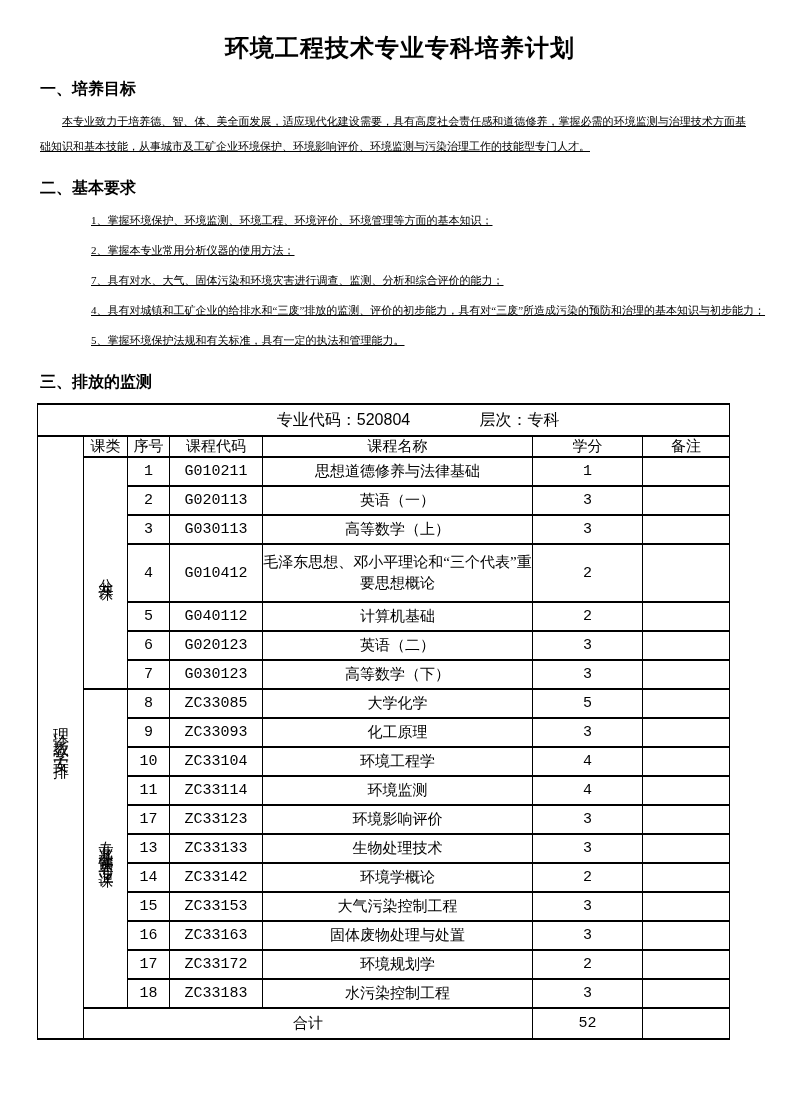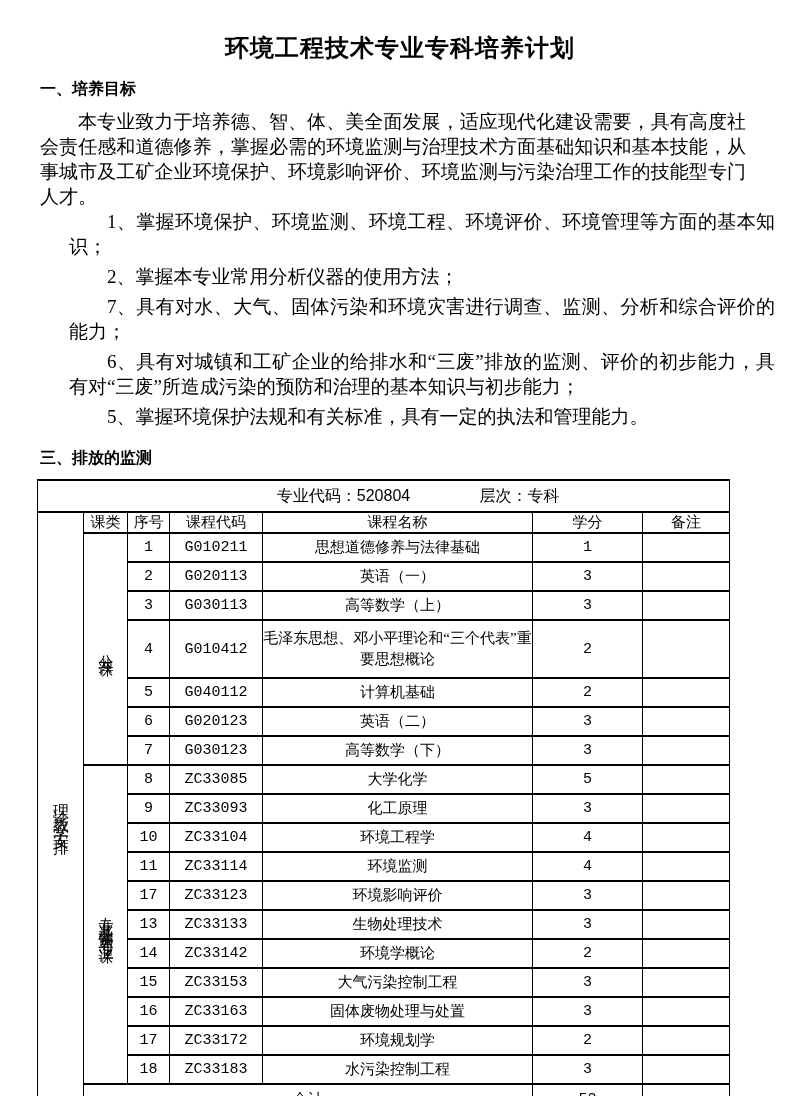--- a/index.html
+++ b/index.html
@@ -25,26 +25,27 @@
     margin: 32px 40px 0 0;
   }
   .sec-heading {
     font-family: Liberation Mono, monospace;
     font-weight: 700;
     font-size: 16px;
     margin: 19px 0 9px 0;
   }
   .sec-heading.first { margin-top: 15px; }
   .para {
-    font-size: 19px;
+    font-size: 11px;
     line-height: 25px;
     margin: 0;
     width: 706px;
     text-indent: 2em;
     text-align: justify;
+    text-decoration: underline;
   }
   .req-item { margin-bottom: 5px; margin-left: 29px; }
 
   
   .ctable {
     border-collapse: collapse;
     table-layout: fixed;
     width: 692px;
     margin: 10px 0 0 -3px;
     font-size: 15px;
@@ -95,24 +96,25 @@
 <body>
 
 <div class="page">
   <div class="inner">
 
     <h1 class="doc-title">环境工程技术专业专科培养计划</h1>
 
     <h2 class="sec-heading first">一、培养目标</h2>
     <p class="para">本专业致力于培养德、智、体、美全面发展，适应现代化建设需要，具有高度社会责任感和道德修养，掌握必需的环境监测与治理技术方面基础知识和基本技能，从事城市及工矿企业环境保护、环境影响评价、环境监测与污染治理工作的技能型专门人才。</p>
 
+    <h2 class="sec-heading">二、基本要求</h2>
     <p class="para req-item">1、掌握环境保护、环境监测、环境工程、环境评价、环境管理等方面的基本知识；</p>
     <p class="para req-item">2、掌握本专业常用分析仪器的使用方法；</p>
     <p class="para req-item">7、具有对水、大气、固体污染和环境灾害进行调查、监测、分析和综合评价的能力；</p>
-    <p class="para req-item">6、具有对城镇和工矿企业的给排水和“三废”排放的监测、评价的初步能力，具有对“三废”所造成污染的预防和治理的基本知识与初步能力；</p>
+    <p class="para req-item">4、具有对城镇和工矿企业的给排水和“三废”排放的监测、评价的初步能力，具有对“三废”所造成污染的预防和治理的基本知识与初步能力；</p>
     <p class="para req-item">5、掌握环境保护法规和有关标准，具有一定的执法和管理能力。</p>
 
     <h2 class="sec-heading">三、排放的监测</h2>
 
     <table class="ctable">
       <colgroup>
         <col style="width:46px">
           <col style="width:44px">
           <col style="width:42px">
         <col style="width:93px">

